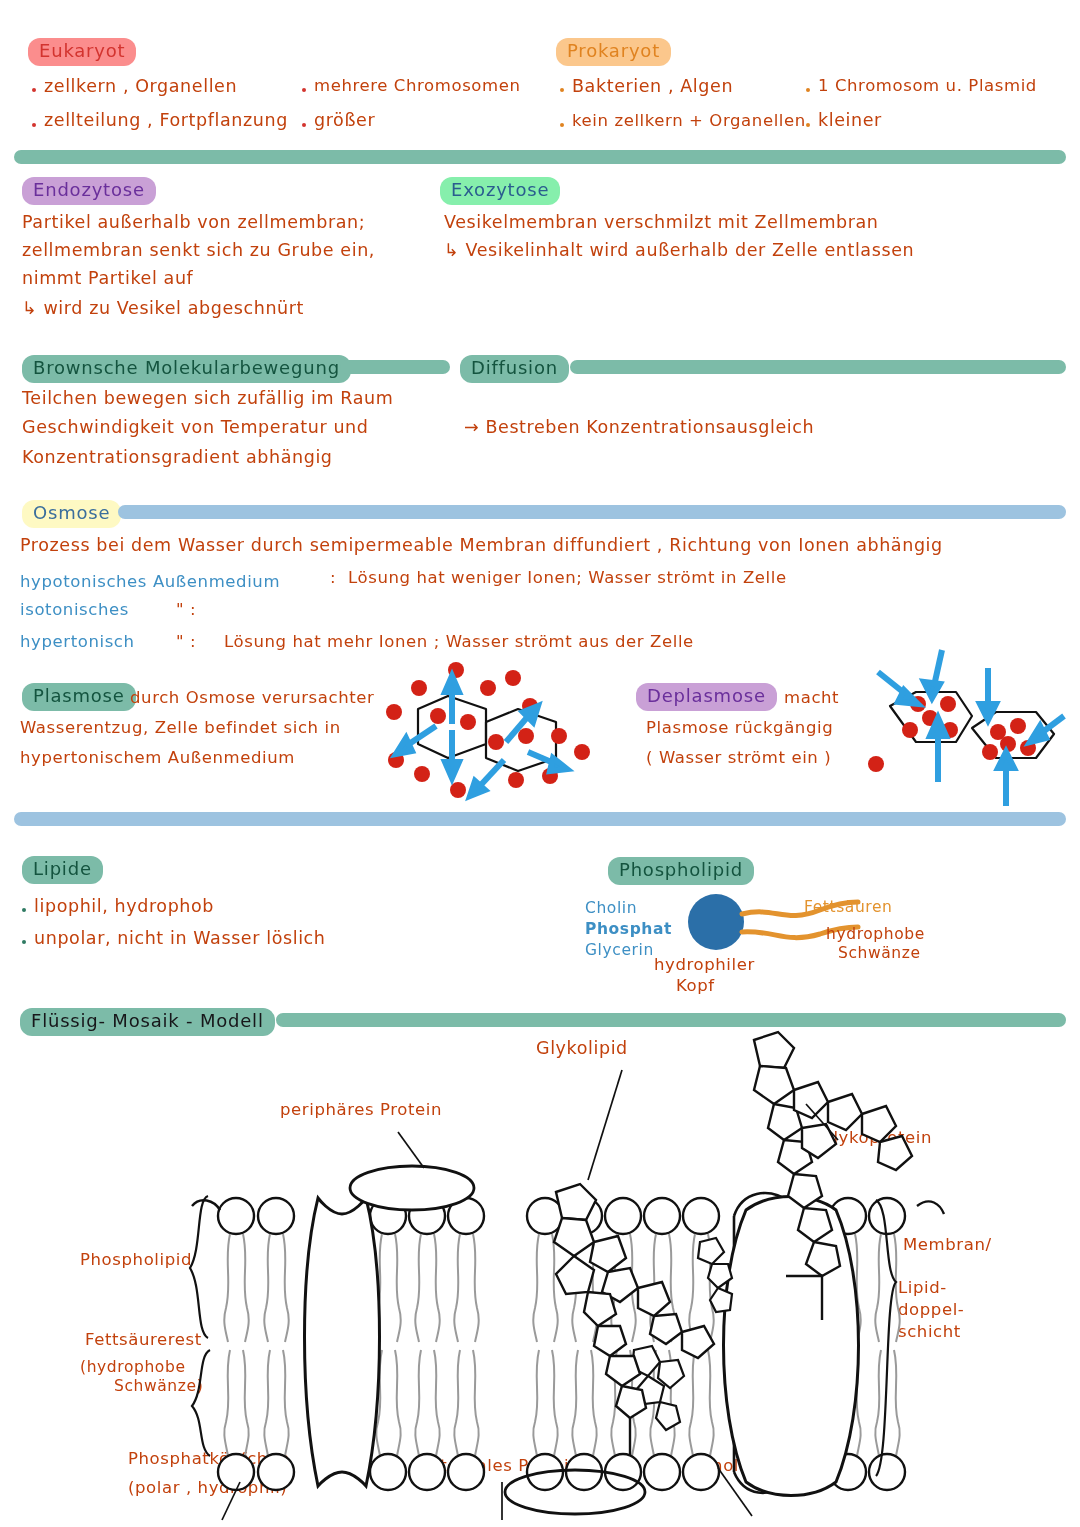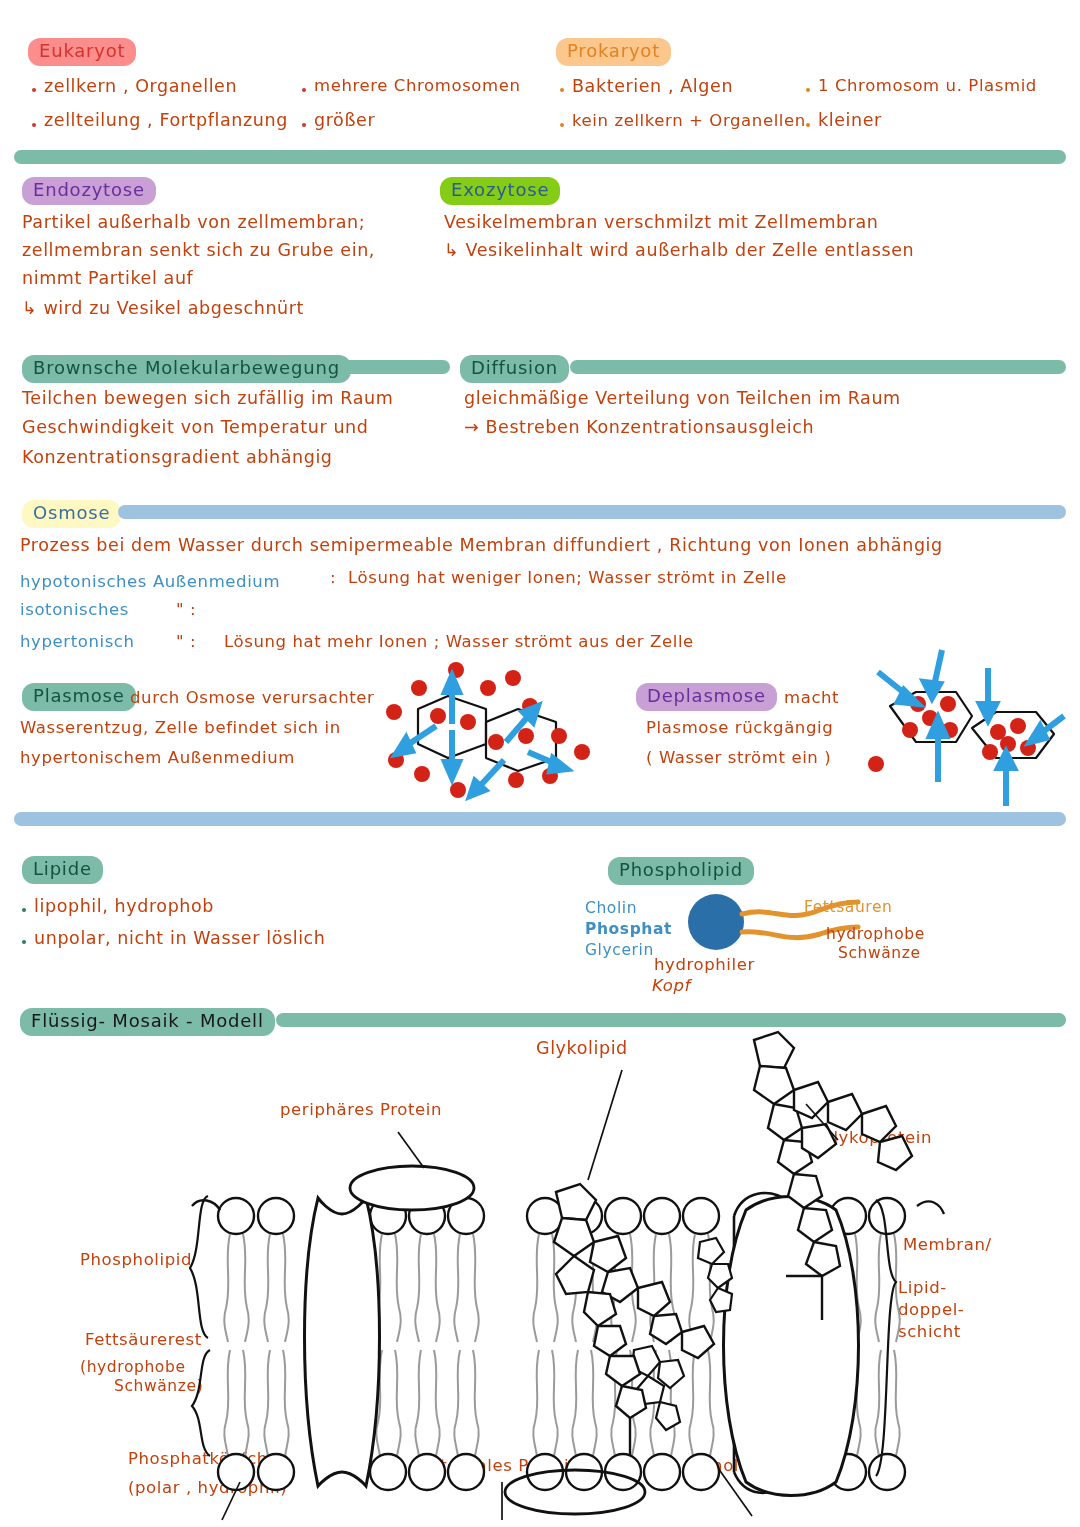--- a/index.html
+++ b/index.html
@@ -37,21 +37,21 @@
     padding: 3px 11px 4px 11px;
     border-radius: 12px;
     font-size: 18px;
     letter-spacing: 0.8px;
     white-space: nowrap;
     line-height: 1.15;
   }
   .chip-red   { background: #fb8d8d; color: #d3342f; }
   .chip-orange{ background: #fbc78c; color: #e08320; }
   .chip-purple{ background: #c9a0d6; color: #6a2f9b; }
-  .chip-blue  { background: #84cc16; color: #2a5d8f; }
+  .chip-blue  { background: #86efac; color: #2a5d8f; }
   .chip-green { background: #7cbba8; color: #14543f; }
   .chip-osm   { background: #fef9c3; color: #3a6e9c; }
   .chip-black { background: #7cbba8; color: #17171a; }
 
   
   .bar { position: absolute; border-radius: 8px; height: 14px; }
   .bar-green { background: #7cbba8; }
   .bar-blue  { background: #9dc3e0; }
 
   
@@ -102,21 +102,20 @@
   <div class="abs txt t17" style="left:444px; top:240px;">↳ Vesikelinhalt  wird  außerhalb der Zelle entlassen</div>
 
   <div class="chip chip-green" style="left:22px; top:355px;">Brownsche  Molekularbewegung</div>
   <div class="bar bar-green" style="left:340px; top:360px; width:110px;"></div>
   <div class="abs txt t17" style="left:22px; top:388px;">Teilchen  bewegen sich zufällig im Raum</div>
   <div class="abs txt t17" style="left:22px; top:417px;">Geschwindigkeit von Temperatur und</div>
   <div class="abs txt t17" style="left:22px; top:447px;">Konzentrationsgradient  abhängig</div>
 
   <div class="chip chip-green" style="left:460px; top:355px;">Diffusion</div>
   <div class="bar bar-green" style="left:570px; top:360px; width:496px;"></div>
-  <div class="abs txt t17" style="left:464px; top:388px;">gleichmäßige Verteilung von Teilchen  im  Raum</div>
   <div class="abs txt t17" style="left:464px; top:417px;">→ Bestreben  Konzentrationsausgleich</div>
 
   <div class="chip chip-osm" style="left:22px; top:500px;">Osmose</div>
   <div class="bar bar-blue" style="left:118px; top:505px; width:948px;"></div>
   <div class="abs txt t17" style="left:20px; top:535px;">Prozess bei dem  Wasser durch semipermeable Membran diffundiert , Richtung von Ionen abhängig</div>
 
   <div class="abs t16 ink-blue txt" style="left:20px; top:572px;">hypotonisches  Außenmedium</div>
   <div class="abs txt t16" style="left:330px; top:568px;">:</div>
   <div class="abs txt t16" style="left:348px; top:568px;">Lösung hat weniger Ionen; Wasser strömt in Zelle</div>
 
@@ -235,21 +234,21 @@
       <path d="M62,26 C95,18 105,36 140,22 C158,15 168,14 178,14" stroke="#e3932e" stroke-width="5" fill="none" stroke-linecap="round"></path>
       <path d="M62,44 C95,42 105,56 140,46 C158,40 168,39 178,39" stroke="#e3932e" stroke-width="5" fill="none" stroke-linecap="round"></path>
     </svg>
   </div>
 
   <div class="abs t15 ink-orange txt" style="left:804px; top:898px;">Fettsäuren</div>
   <div class="abs txt t15" style="left:826px; top:925px;">hydrophobe</div>
   <div class="abs txt t15" style="left:838px; top:944px;">Schwänze</div>
 
   <div class="abs txt t16" style="left:654px; top:955px;">hydrophiler</div>
-  <div class="abs txt t16" style="left:652px; top:976px;font-style:italic;">Kopf</div>
+  <div class="abs txt t16" style="left:676px; top:976px;">Kopf</div>
 
   <div class="chip chip-black" style="left:20px; top:1008px;text-align:right;">Flüssig- Mosaik - Modell</div>
   <div class="bar bar-green" style="left:276px; top:1013px; width:790px;"></div>
 
   <div class="abs txt t17" style="left:536px; top:1038px;">Glykolipid</div>
   <div class="abs txt t16" style="left:820px; top:1128px;">Glykoprotein</div>
   <div class="abs txt t16" style="left:280px; top:1100px;">periphäres  Protein</div>
   <div class="abs txt t16" style="left:80px; top:1250px;">Phospholipid</div>
 
   <div class="abs txt t16" style="left:903px; top:1235px;">Membran/</div>

